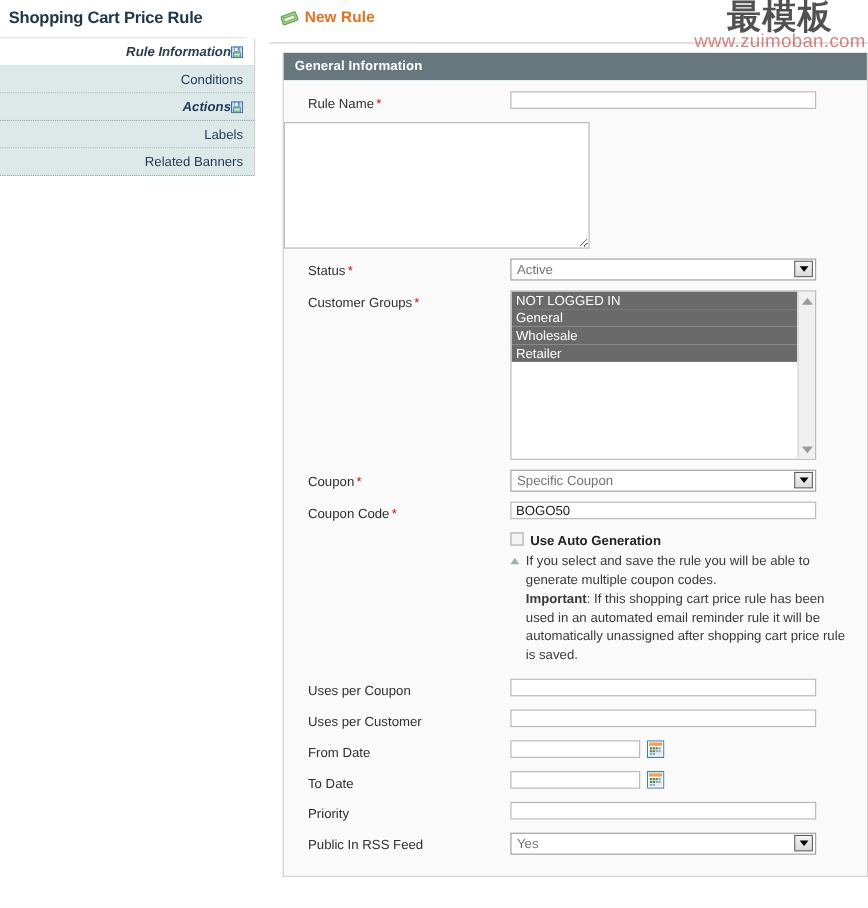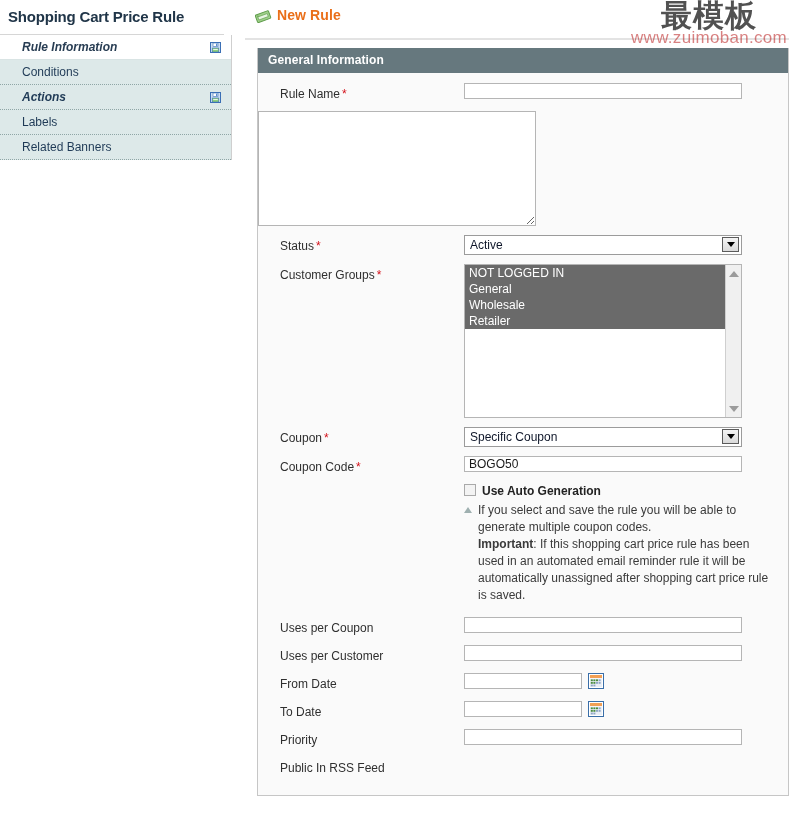--- a/index.html
+++ b/index.html
@@ -45,20 +45,21 @@
     line-height: 25px;
     padding-left: 22px;
     padding-right: 10px;
     font-size: 12px;
     color: #1f3a56;
     position: relative;
     border-bottom: 1px dotted #8fa6a6;
     box-sizing: border-box;
     display: flex;
     align-items: center;
+    text-align: right;
   }
   .nav-item.plain {
     background: #ffffff;
     border-bottom: 1px solid #d9e4e4;
     color: #283d53;
   }
   .nav-item.tinted {
     background: #dde9e9;
   }
   .nav-item.emph .nav-label {
@@ -216,21 +217,21 @@
   .sel-wrap select {
     -webkit-appearance: none;
     appearance: none;
     width: 278px;
     height: 20px;
     box-sizing: border-box;
     border: 1px solid #9b9b9b;
     background: #ffffff;
     font-family: "Liberation Sans", sans-serif;
     font-size: 12px;
-    color: #0f172a;
+    color: #737373;
     padding: 1px 24px 1px 5px;
     outline: none;
   }
   .sel-arrow {
     position: absolute;
     right: 3px; top: 2px;
     width: 17px; height: 15px;
     background: linear-gradient(#f4f4f4, #dadada);
     border: 1px solid #5b5b5b;
     box-sizing: border-box;
@@ -588,17 +589,25 @@
 
       <div class="row">
         <div class="lbl">Priority</div>
         <div class="fld">
           <input class="txt" type="text" value="" style="">
         </div>
       </div>
 
       <div class="row">
         <div class="lbl">Public In RSS Feed</div>
+        <div class="fld">
+          <div class="sel-wrap">
+            <select>
+              <option>Yes</option>
+            </select>
+            <span class="sel-arrow"></span>
+          </div>
+        </div>
       </div>
 
     </div>
   </div>
 </div>
 
 </body></html>

